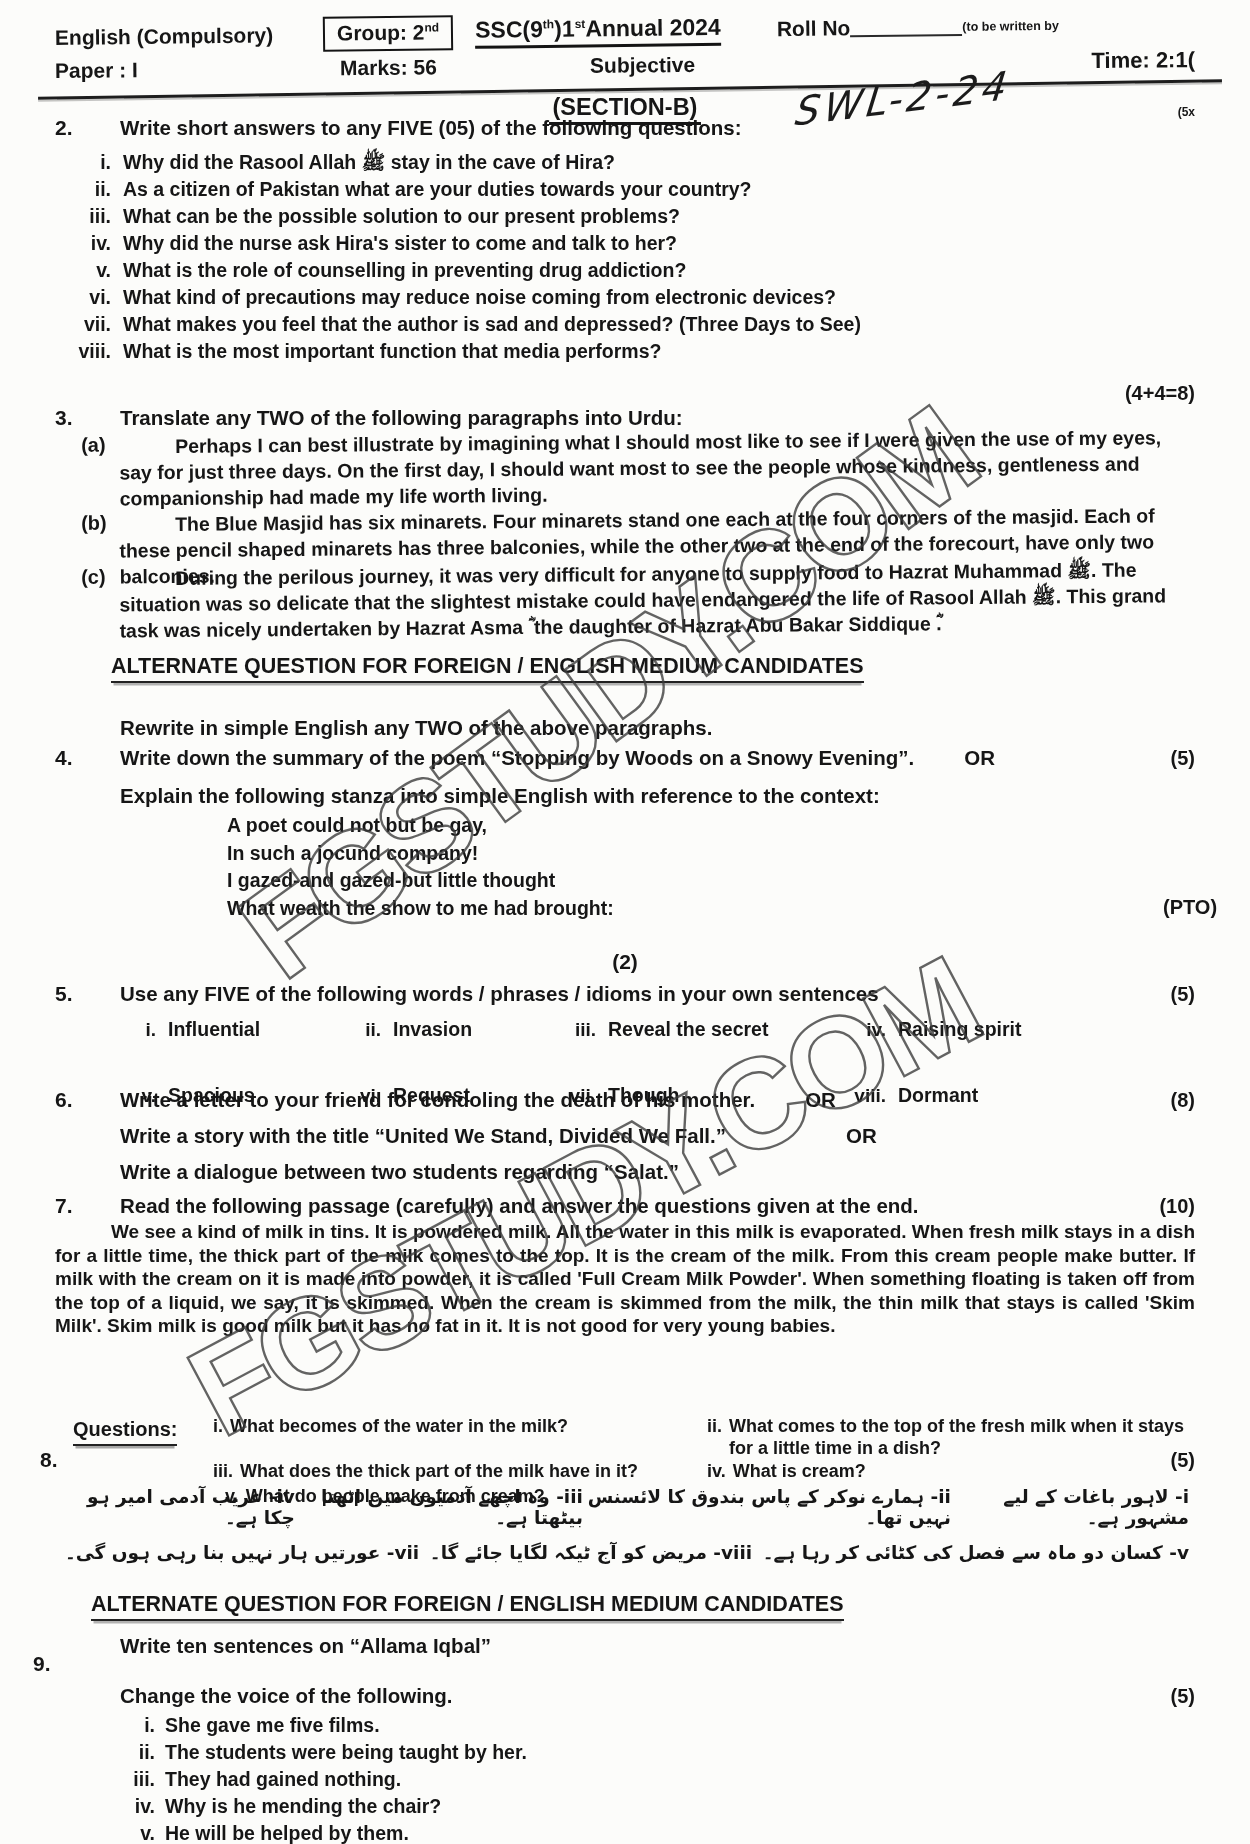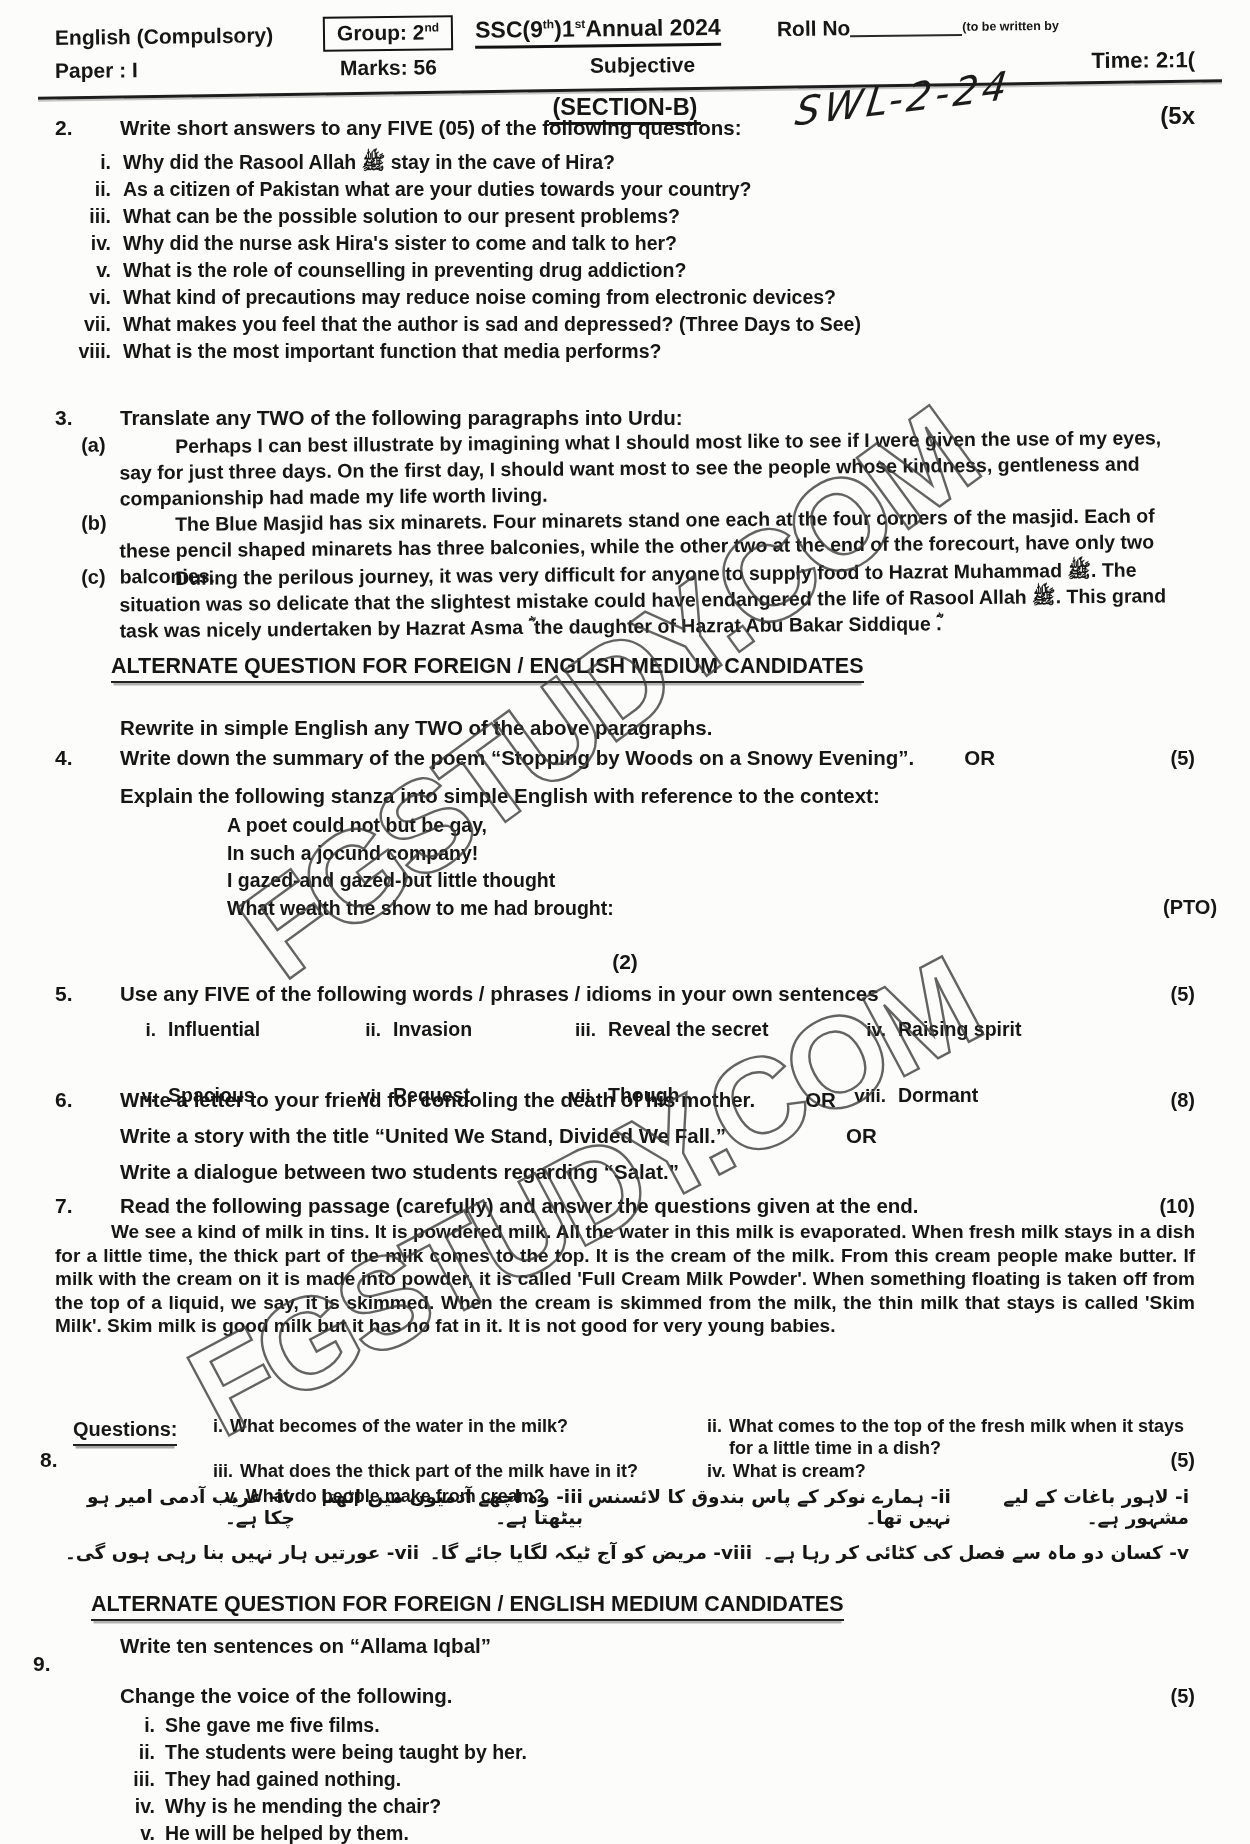--- a/index.html
+++ b/index.html
@@ -109,21 +109,21 @@
       <span class="paper">Paper : I</span>
       <span class="marks56">Marks: 56</span>
       <span class="subjective">Subjective</span>
       <span class="time">Time: 2:1(</span>
     </div>
 
     <div class="divider"></div>
 
     <div class="abs sec-head" style="top:94px"><span class="u">(SECTION-B)</span></div>
     <div class="handwriting">SWL-2-24</div>
-    <div class="abs" style="top:102px;text-align:right"><span style="font-size:24px">(5x</span></div>
+    <div class="abs" style="top:102px;text-align:right"><span style="font-size:12px">(5x</span></div>
 
     <div class="abs qrow" style="top:116px">
       <span class="qnum">2.</span>
       <span class="qtext">Write short answers to any FIVE (05) of the following questions:</span>
     </div>
 
     <div class="abs" style="top:151px">
       <div class="item">
           <span class="inum">i.</span>
           <span class="itext">Why did the Rasool Allah ﷺ stay in the cave of Hira?</span>
@@ -151,20 +151,21 @@
       <div class="item">
           <span class="inum">vii.</span>
           <span class="itext">What makes you feel that the author is sad and depressed? (Three Days to See)</span>
         </div>
       <div class="item">
           <span class="inum">viii.</span>
           <span class="itext">What is the most important function that media performs?</span>
         </div>
     </div>
 
+    <div class="abs" style="top:382px;text-align:right"><span style="font-size:20px">(4+4=8)</span></div>
 
     <div class="abs qrow" style="top:406px">
       <span class="qnum">3.</span>
       <span class="qtext">Translate any TWO of the following paragraphs into Urdu:</span>
     </div>
 
     <div class="abs para tilt5" style="top:434px">
       <span class="plabel">(a)</span>
       <span class="ptext">Perhaps I can best illustrate by imagining what I should most like to see if I were given the use of my eyes, say for just three days. On the first day, I should want most to see the people whose kindness, gentleness and companionship had made my life worth living.</span>
     </div>

